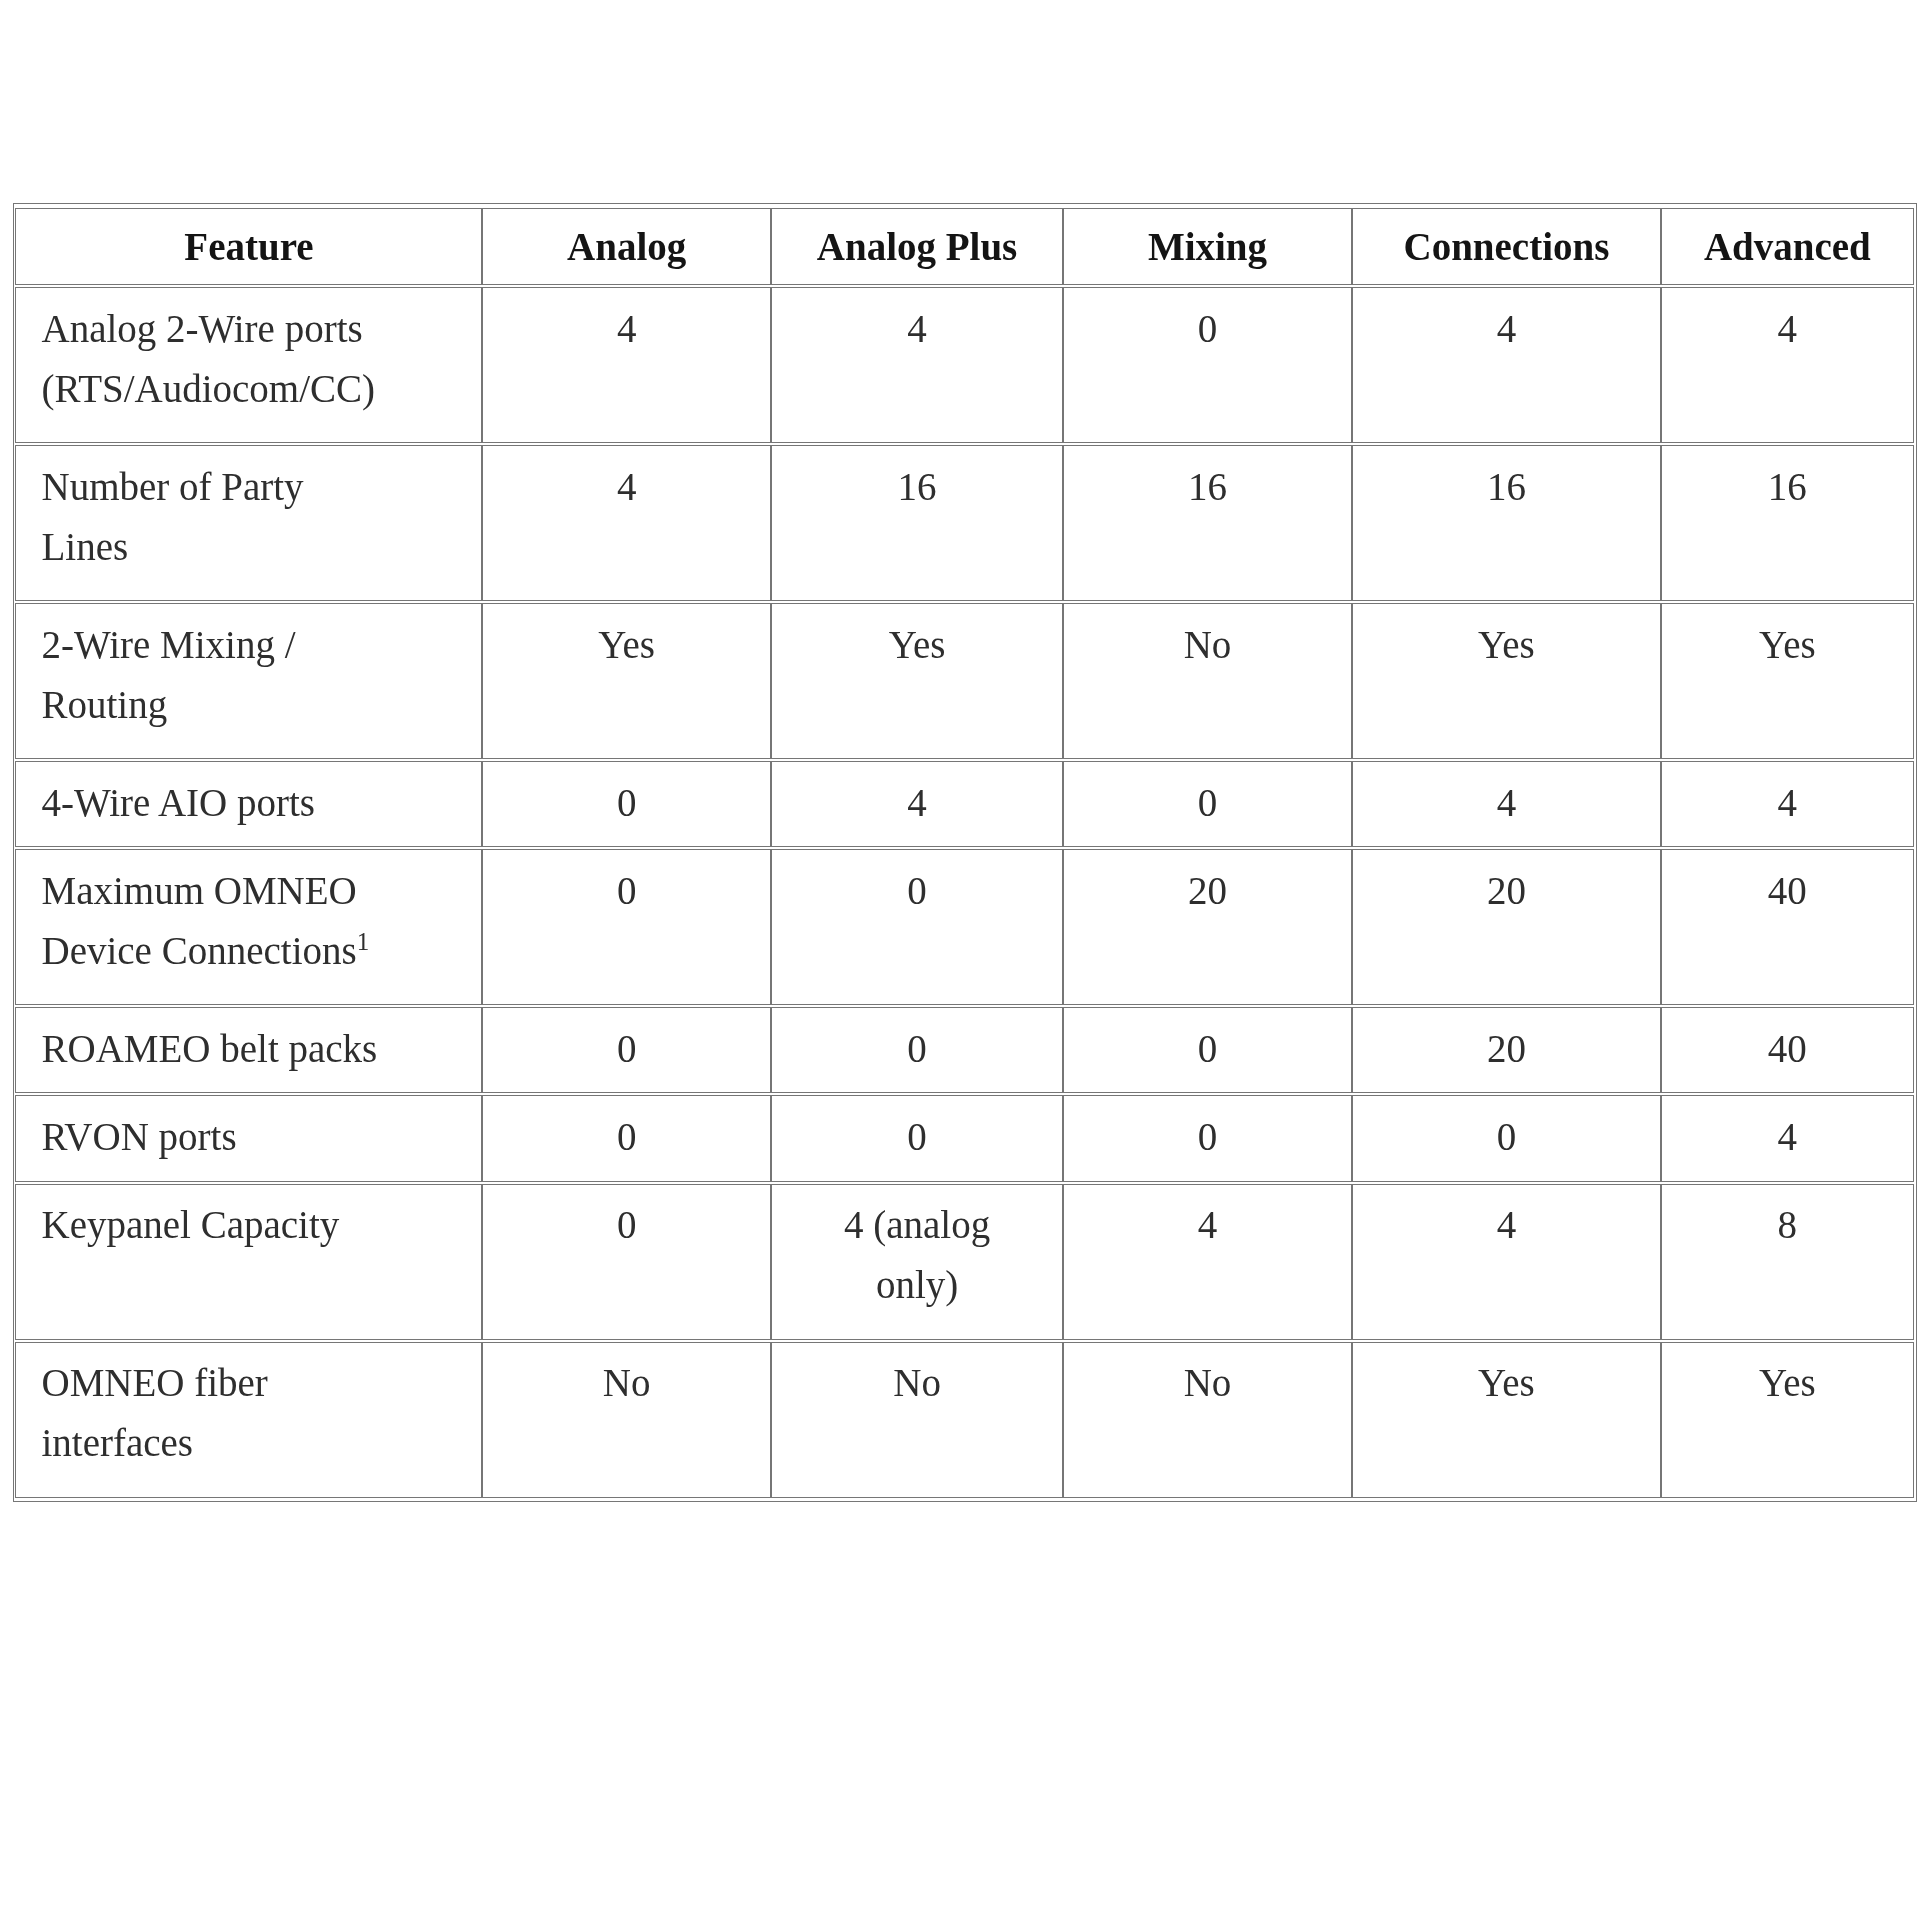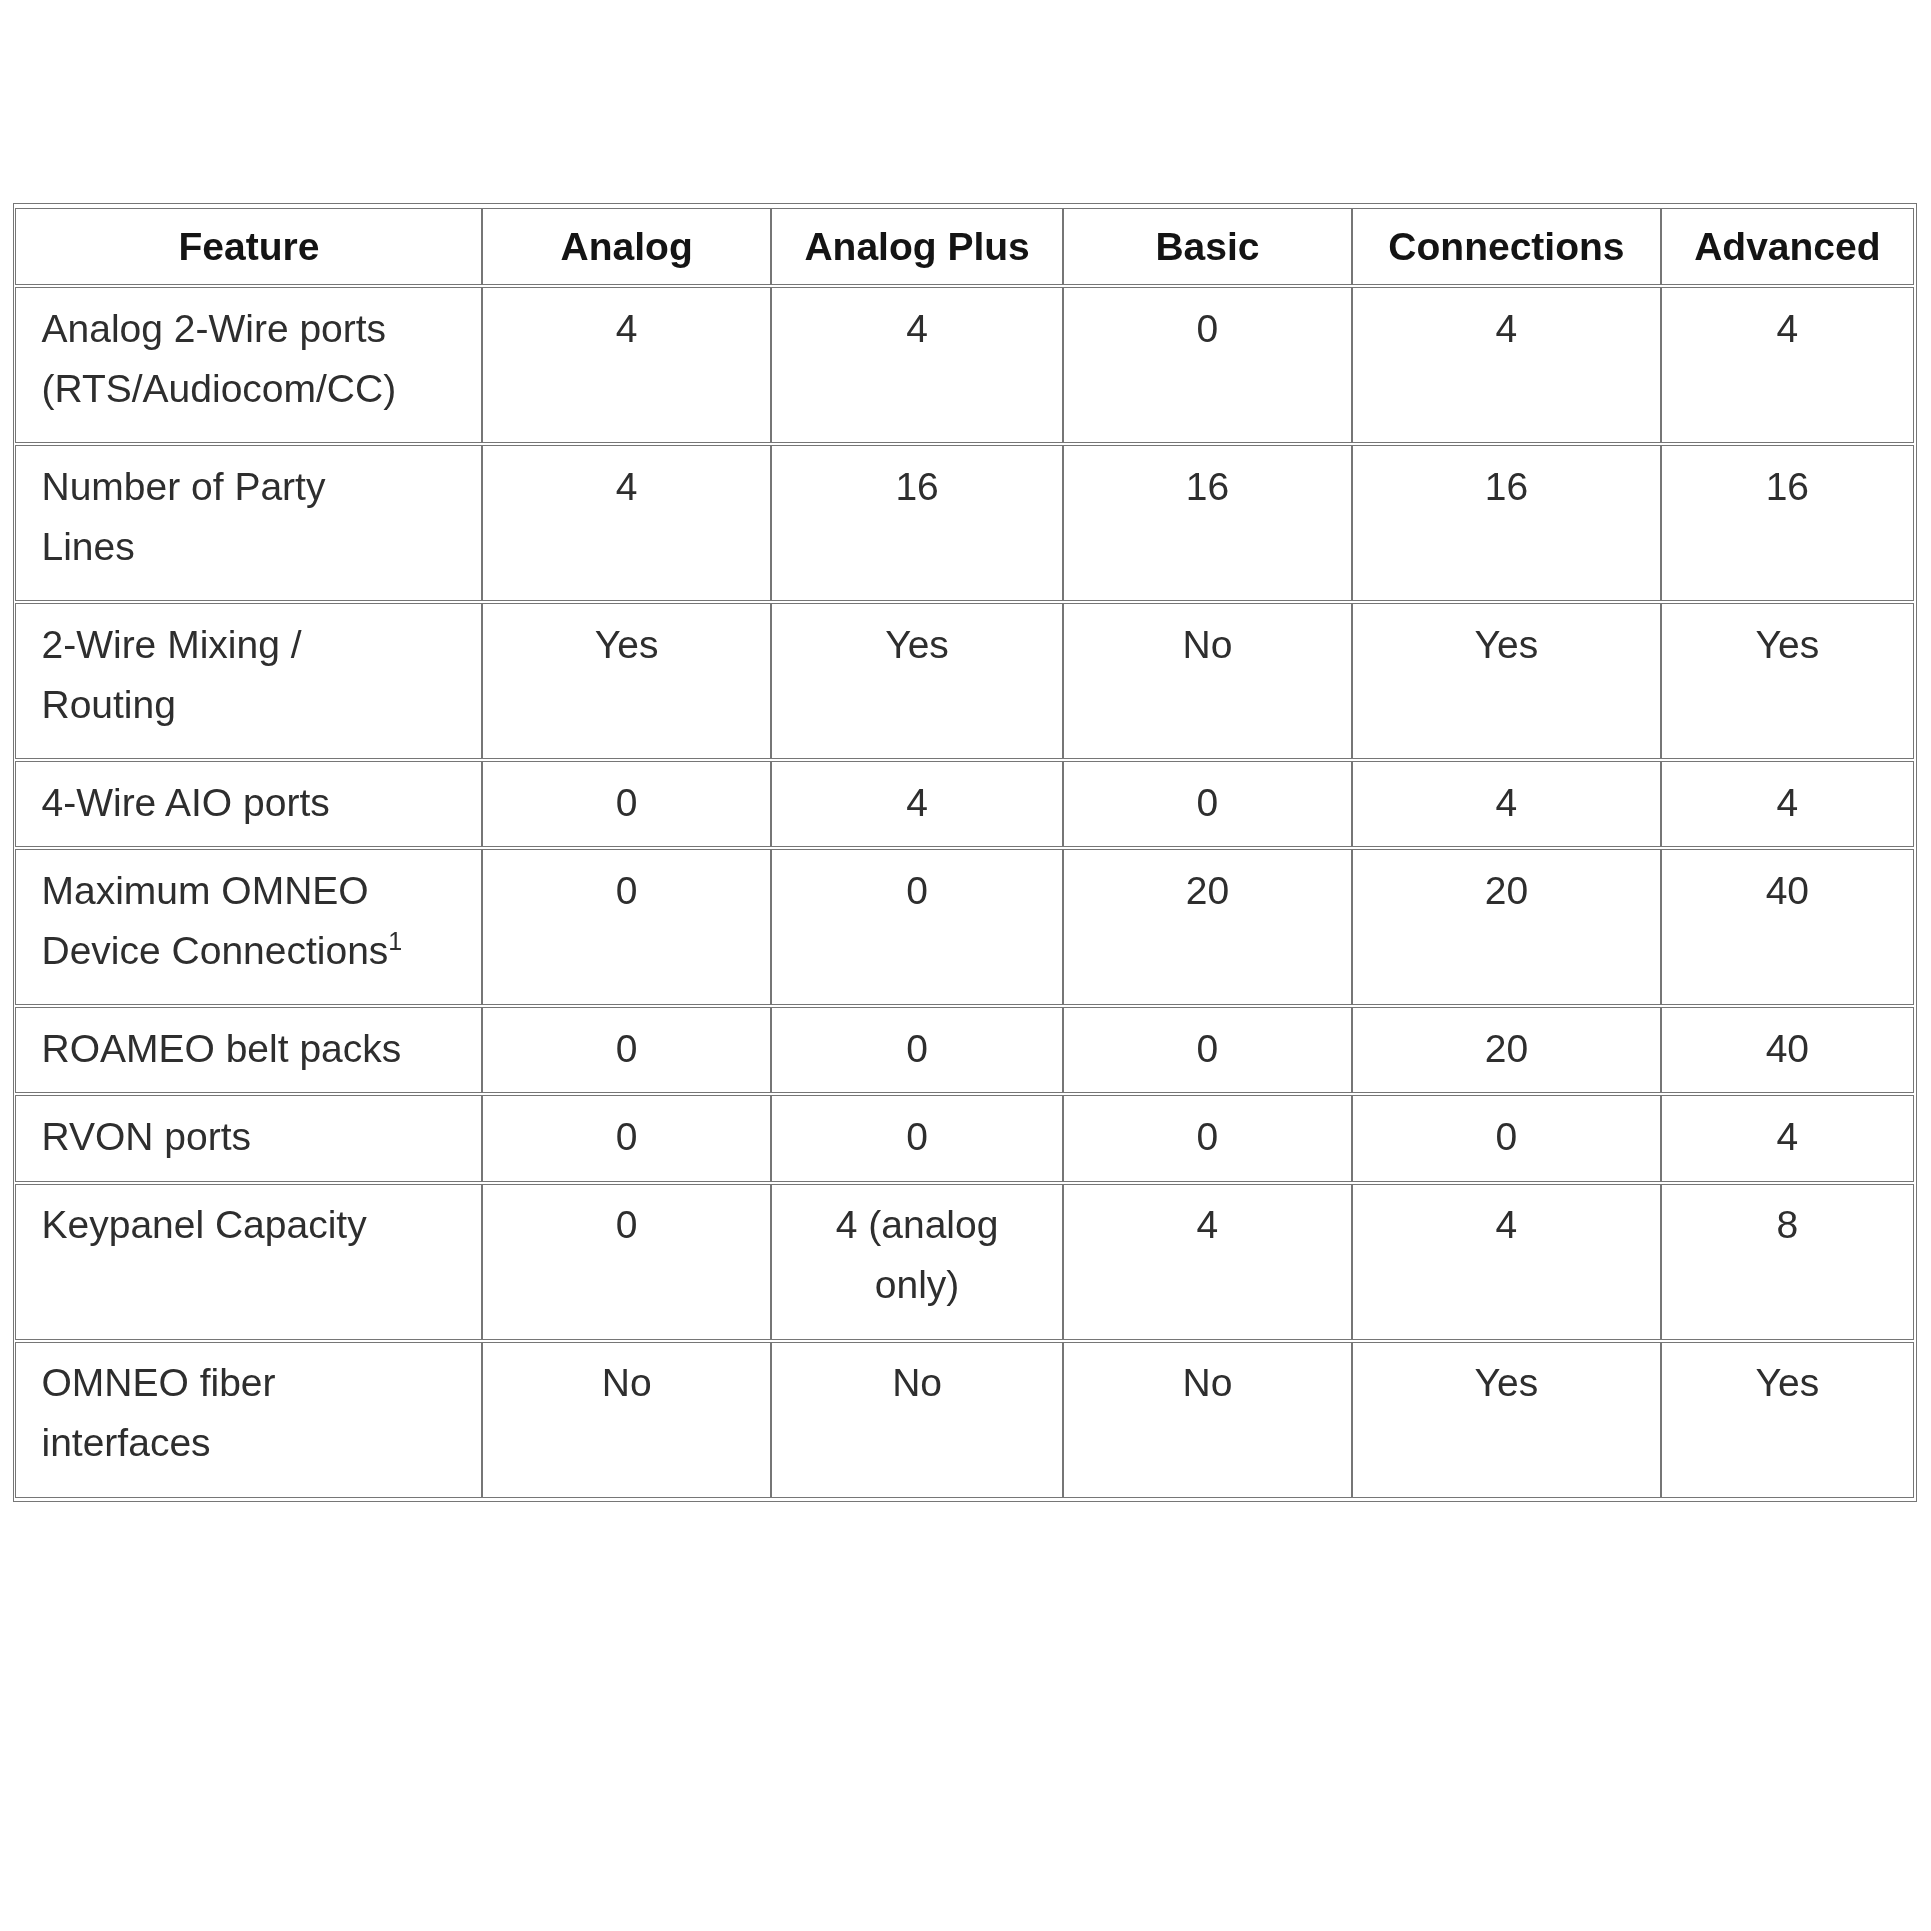--- a/index.html
+++ b/index.html
@@ -13,20 +13,21 @@
     height: 1931px;
     box-sizing: border-box;
     padding: 203px 14.5px 0 12.6px;
     overflow: hidden;
   }
   .table-wrap {
     border: 1.9px solid #767676;
     padding: 1.9px;
     box-sizing: border-box;
     width: 100%;
+    font-family: Liberation Serif, serif;
   }
   table.feature-table {
     width: 100%;
     border-collapse: separate;
     border-spacing: 0 2.9px;
     table-layout: fixed;
   }
   th, td {
     border: 1.9px solid #767676;
     vertical-align: top;
@@ -76,21 +77,21 @@
       <col style="width:15.4%">
       <col style="width:15.2%">
       <col style="width:16.3%">
       <col style="width:13.3%">
     </colgroup>
     <thead>
       <tr>
         <th><span class="cell-text">Feature</span></th>
         <th><span class="cell-text">Analog</span></th>
         <th><span class="cell-text">Analog Plus</span></th>
-        <th><span class="cell-text">Basic</span></th>
+        <th><span class="cell-text">Mixing</span></th>
         <th><span class="cell-text">Connections</span></th>
         <th><span class="cell-text">Advanced</span></th>
       </tr>
     </thead>
     <tbody>
       <tr class="two-line">
         <td class="feature-cell"><span class="cell-text">Analog 2-Wire ports
 (RTS/Audiocom/CC)</span></td>
         <td class="value-cell"><span class="cell-text">4</span></td>
         <td class="value-cell"><span class="cell-text">4</span></td>

